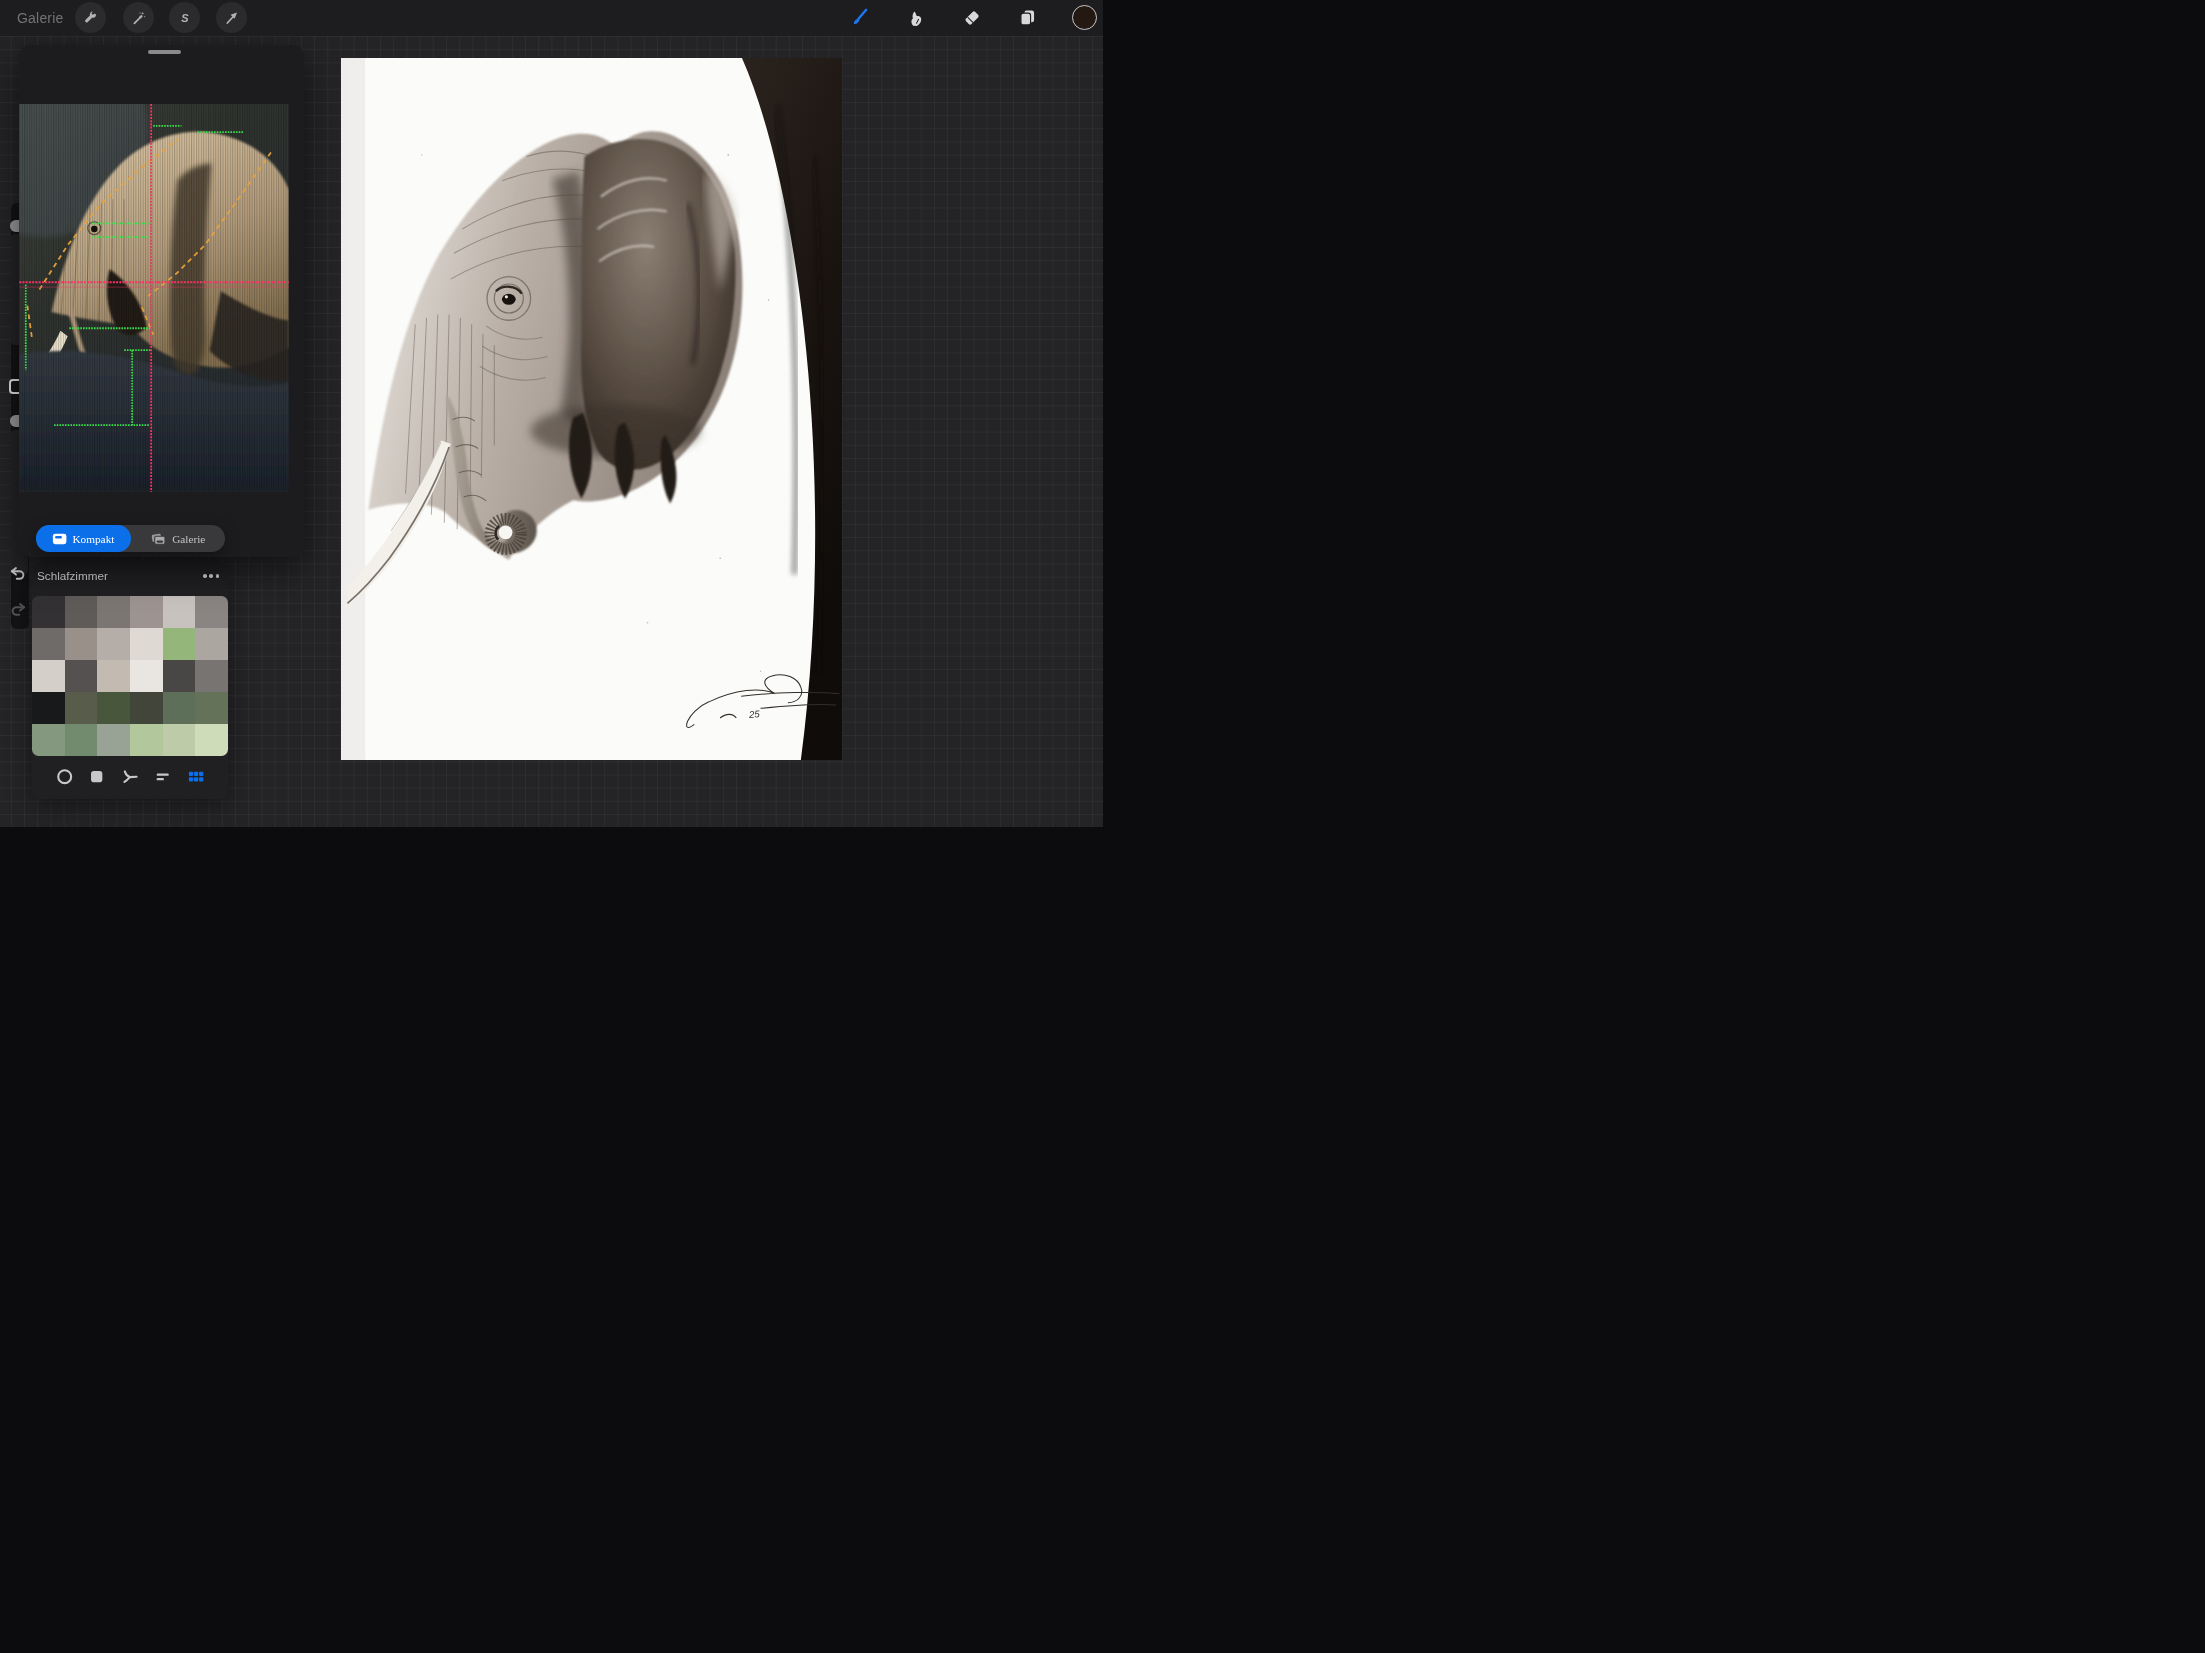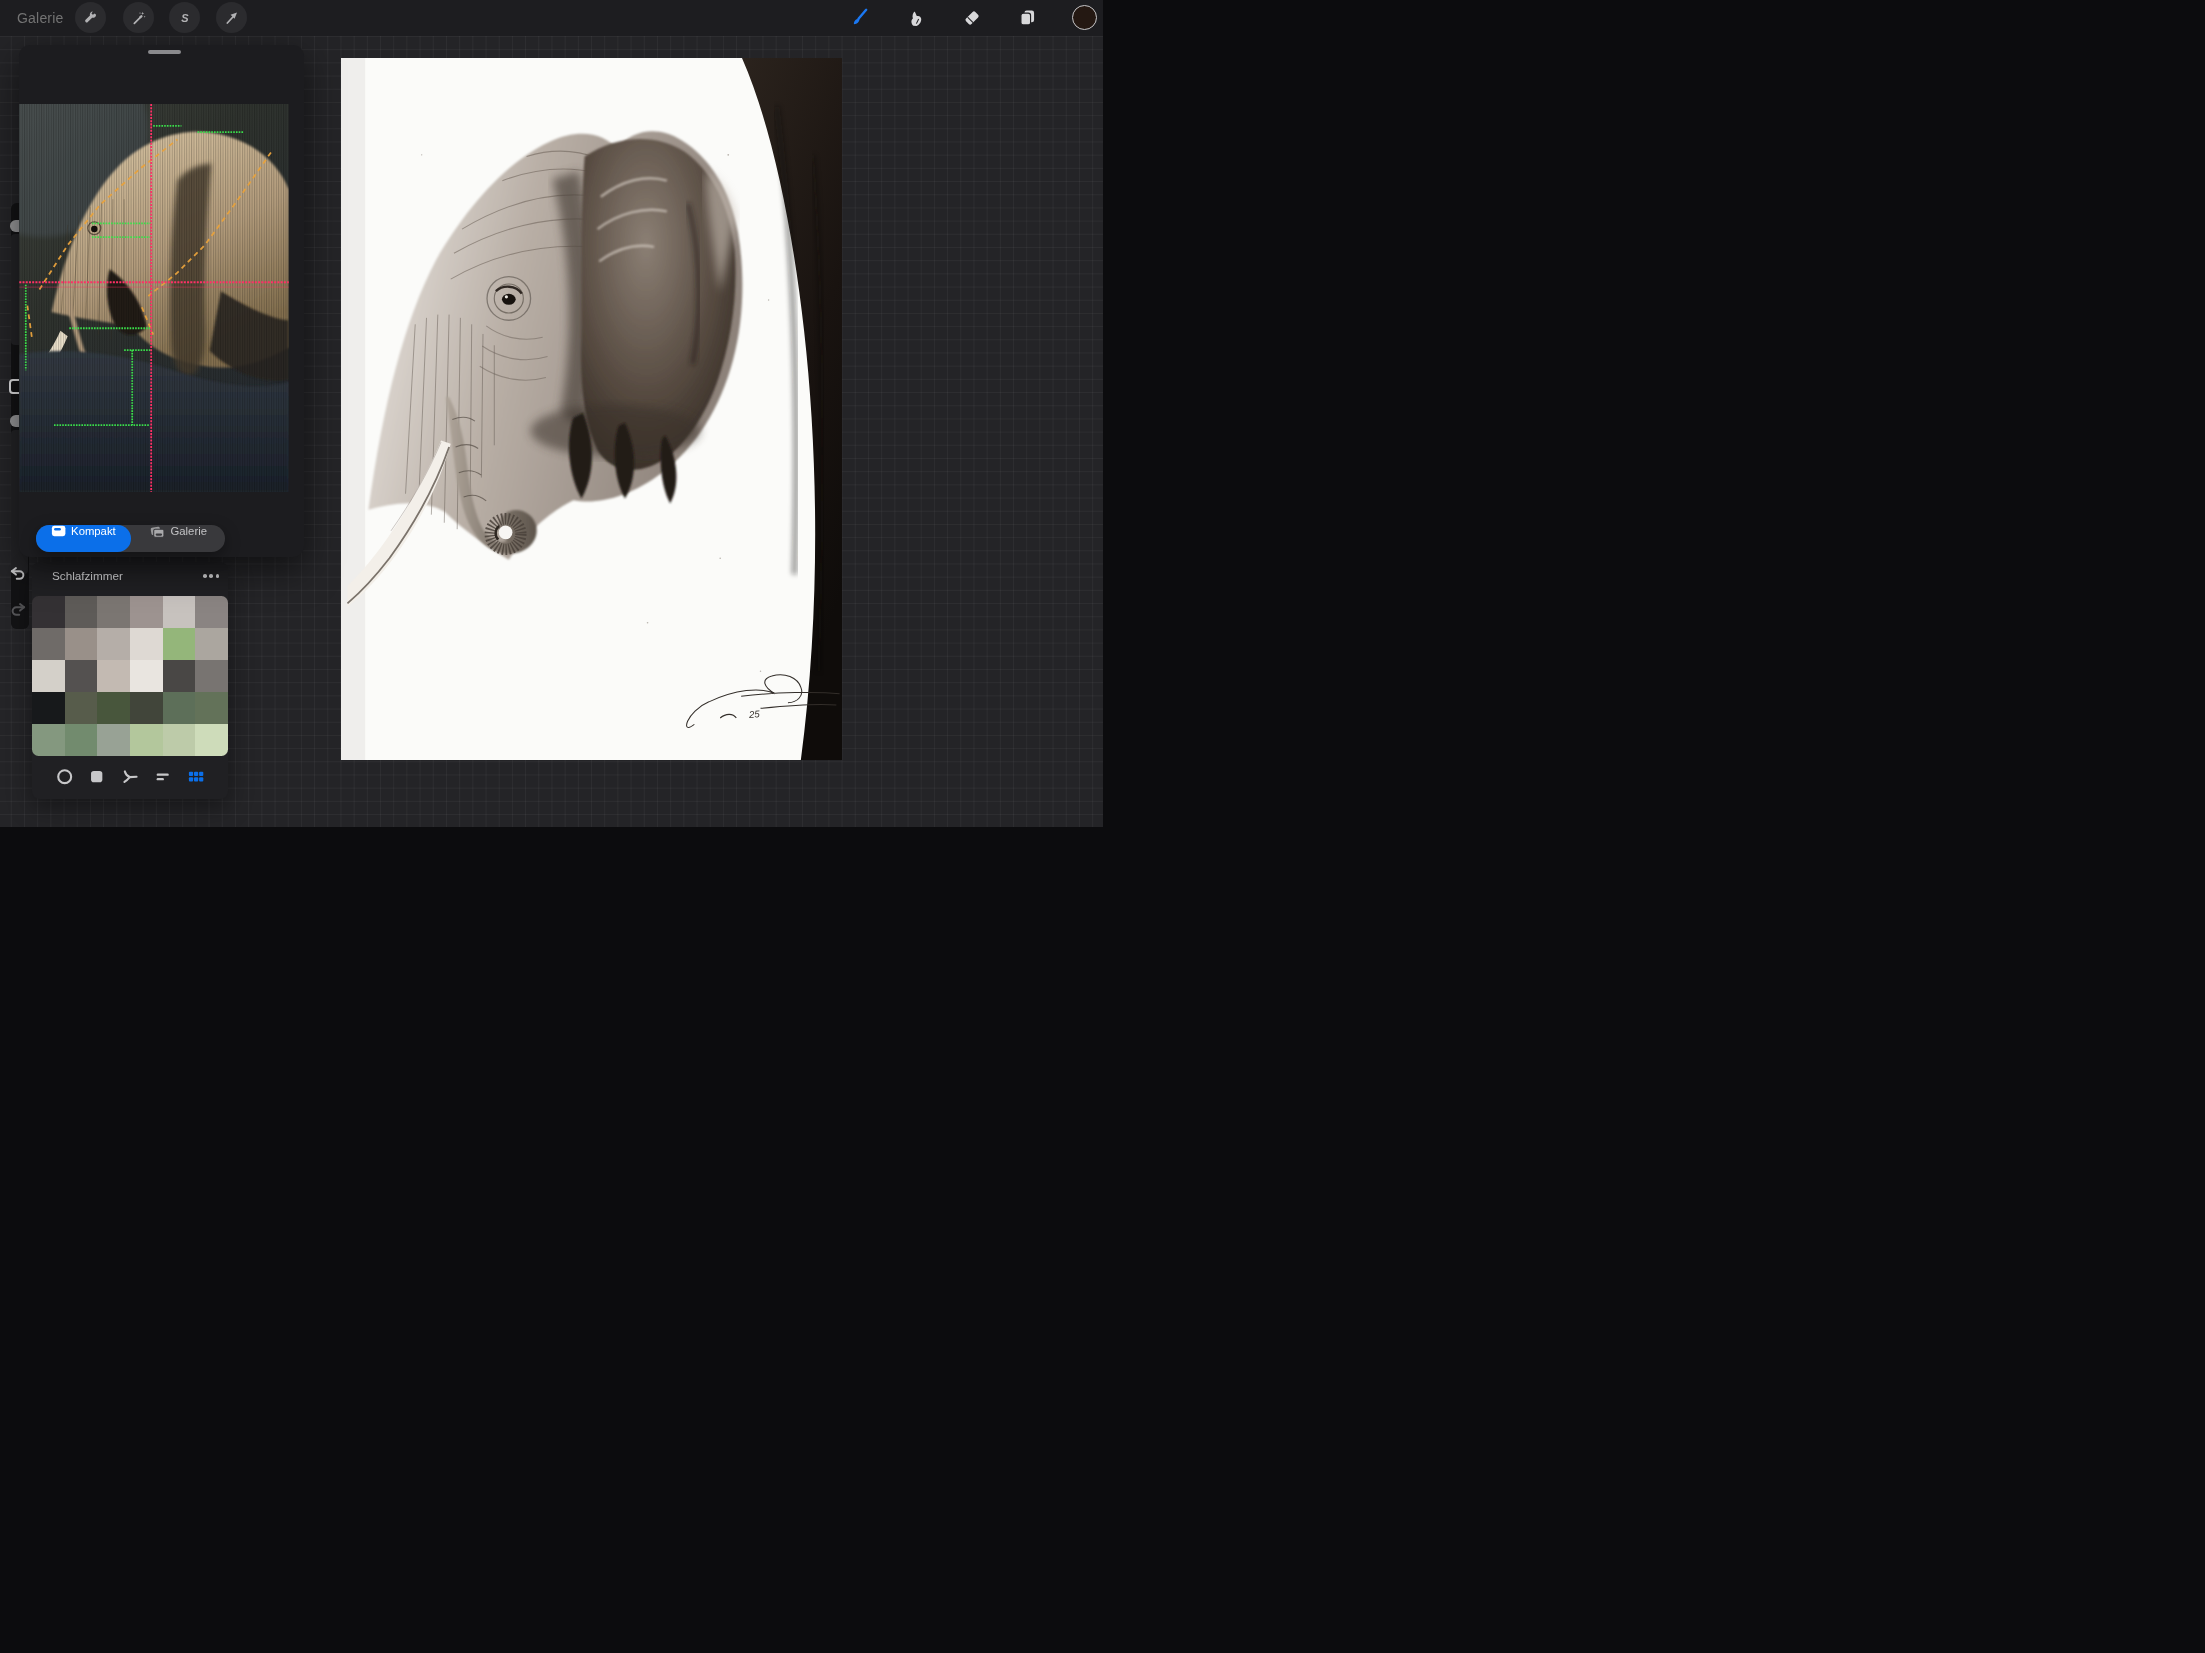--- a/index.html
+++ b/index.html
@@ -29,27 +29,27 @@
   .modify-btn{position:absolute;left:9px;top:379px;width:16px;height:14.5px;border:2px solid #e4e4e6;border-radius:4px;z-index:3;background:transparent;}
   .hist-btn{position:absolute;width:19.4px;height:19.4px;z-index:4;display:flex;align-items:center;justify-content:center;}
   
   .ref-panel{position:absolute;left:18.6px;top:45px;width:285px;height:512px;background:#1c1c1f;
        border-radius:11.3px;z-index:10;box-shadow:0 11.3px 36px rgba(0,0,0,.55);overflow:hidden;}
   .ref-handle{position:absolute;left:129px;top:4.8px;width:33px;height:4px;border-radius:2px;background:#8a8a8d;}
   .ref-photo{position:absolute;left:0px;top:59px;width:270px;height:388px;}
   
   .tabs-pill{position:absolute;left:36px;top:525px;width:189px;height:27px;border-radius:13.3px;
        background:#39393c;z-index:20;display:flex;box-shadow:0 4.8px 14.5px rgba(0,0,0,.35);}
-  .tab{flex:1;display:flex;align-items:flex-start;justify-content:center;gap:5px;border-radius:13.3px;
-       font-size:11.3px;color:#c3c3c5;}
+  .tab{flex:1;display:flex;align-items:center;justify-content:center;gap:5px;border-radius:13.3px;
+       font-size:11.3px;color:#c3c3c5;font-family:Liberation Serif, serif;}
   .tab.active{background:var(--accent,#0b6fe9);color:#fff;}
   .color-panel{position:absolute;left:32px;top:562px;width:196px;height:237px;background:#202023;
        border-radius:8px;z-index:5;box-shadow:0 8px 24px rgba(0,0,0,.4);}
   .pal-header{position:absolute;left:0;top:0;width:100%;height:27.4px;display:flex;align-items:center;}
-  .pal-title{margin-left:20px;font-size:11.7px;color:#d6d6d8;}
+  .pal-title{margin-left:5px;font-size:11.7px;color:#d6d6d8;}
   .pal-menu{position:absolute;right:3.2px;top:4.8px;width:27.4px;height:18px;display:flex;align-items:center;justify-content:center;gap:2.8px;}
   .pal-menu i{width:3.6px;height:3.6px;border-radius:50%;background:#cfcfd1;display:block;}
   .swatch-grid{position:absolute;left:0;top:34px;width:196px;height:160px;display:grid;
        grid-template-columns:repeat(6,1fr);grid-template-rows:repeat(5,1fr);border-radius:6.5px;overflow:hidden;}
   .swatch{width:100%;height:100%;}
   .mode-row{position:absolute;left:0;bottom:6.5px;width:100%;height:31px;display:flex;align-items:center;justify-content:space-around;padding:0 16px;}
   .mode-btn{width:21px;height:21px;display:flex;align-items:center;justify-content:center;}
   svg{display:block;}
 </style>
 </head>

